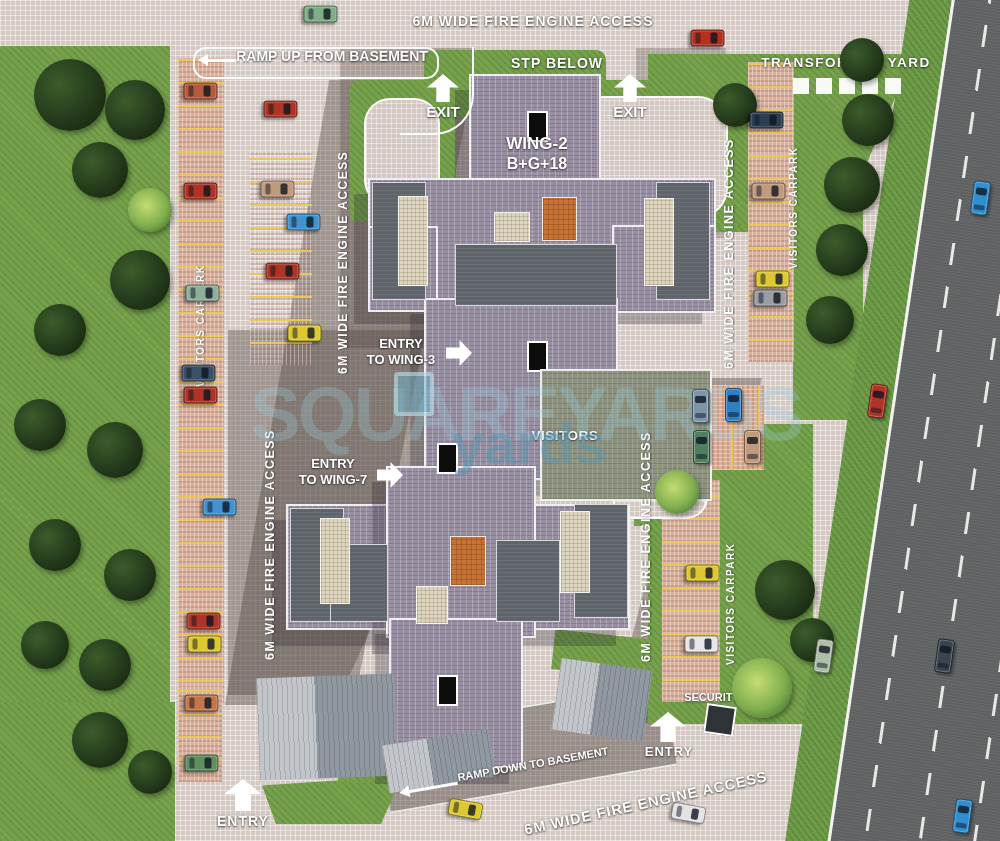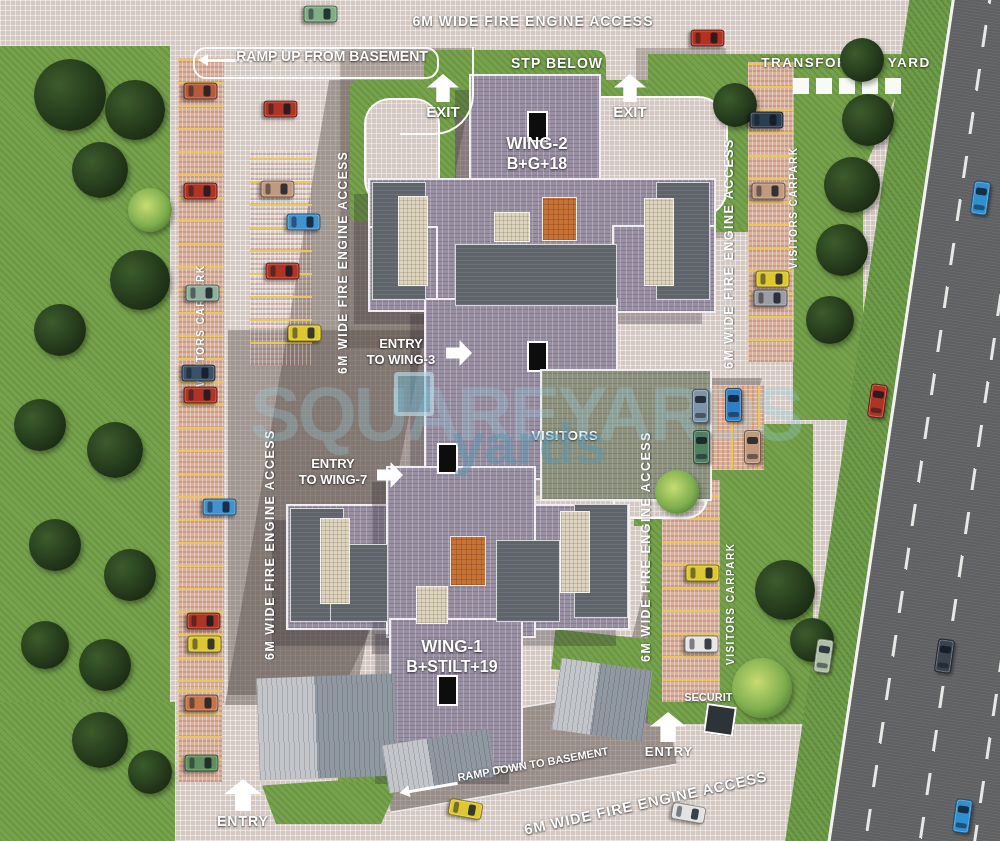--- a/index.html
+++ b/index.html
@@ -220,24 +220,20 @@
   <div class="uparrow" style="left:446px;top:340px;width:26px;height:26px;transform:rotate(90deg);"></div>
 
   <div class="lbl" style="left:565px;top:428px;font-size:13.5px;letter-spacing:.5px;">VISITORS</div>
 
   <div class="lbl" style="left:333px;top:456px;font-size:13px;">
     <div>ENTRY</div>
     <div>TO WING-7</div>
   </div>
   <div class="uparrow" style="left:377px;top:462px;width:26px;height:26px;transform:rotate(90deg);"></div>
 
-  <div class="lbl" style="left:452px;top:637px;font-size:17px;">
-    <div>WING-1</div>
-    <div style="font-size:16px;">B+STILT+19</div>
-  </div>
 
   <div class="lbl" style="left:712px;top:691px;font-size:11px;">SECURITY</div>
 
   <div class="uparrow" style="left:650px;top:712px;width:36px;height:30px;"></div>
   <div class="lbl" style="left:669px;top:744px;font-size:13px;letter-spacing:1px;">ENTRY</div>
 
   <div class="thin-arrow" style="left:408px;top:786px;width:50px;transform:rotate(-10deg);"></div>
   <div class="lbl" style="left:533px;top:758px;font-size:11px;transform:translateX(-50%) rotate(-10deg);">RAMP DOWN TO BASEMENT</div>
   <div class="lbl" style="left:646px;top:795px;font-size:14.5px;letter-spacing:1px;transform:translateX(-50%) rotate(-12.5deg);">6M WIDE FIRE ENGINE ACCESS</div>
 

